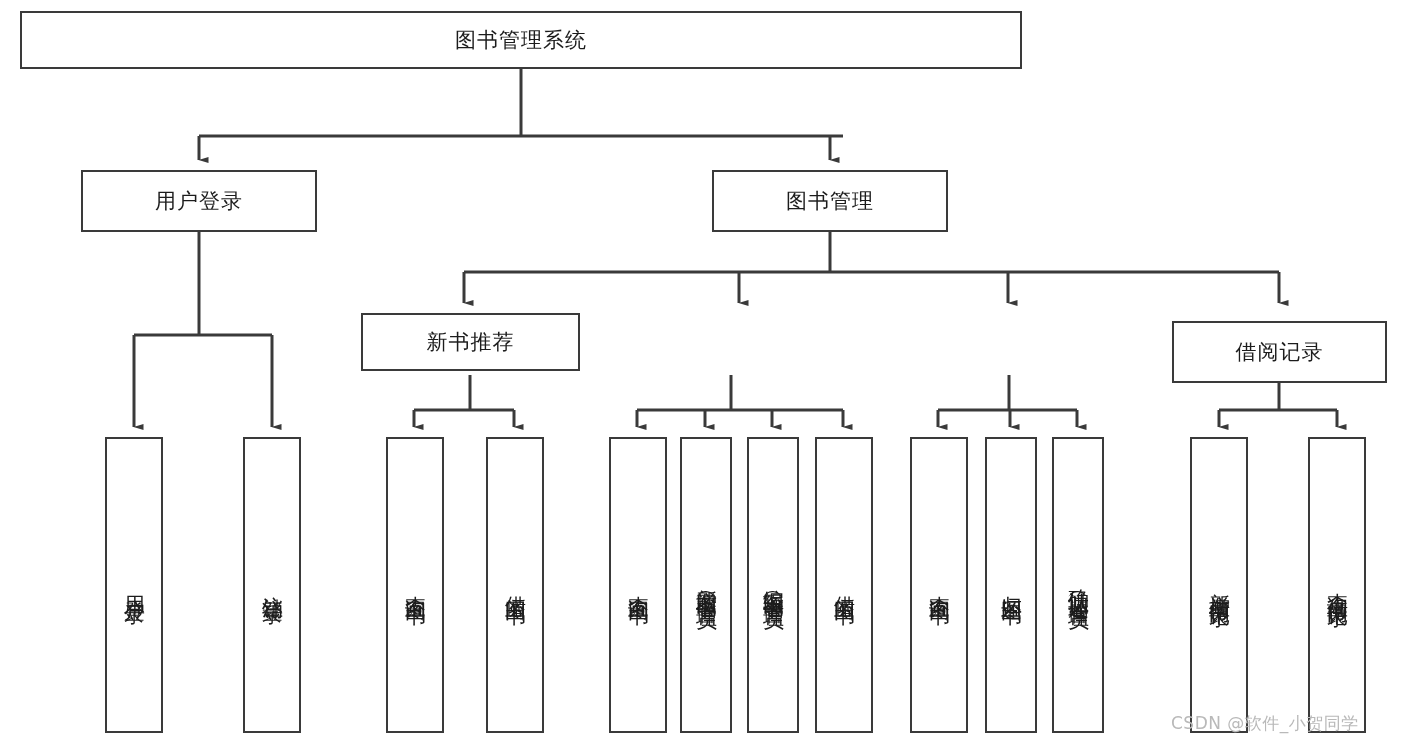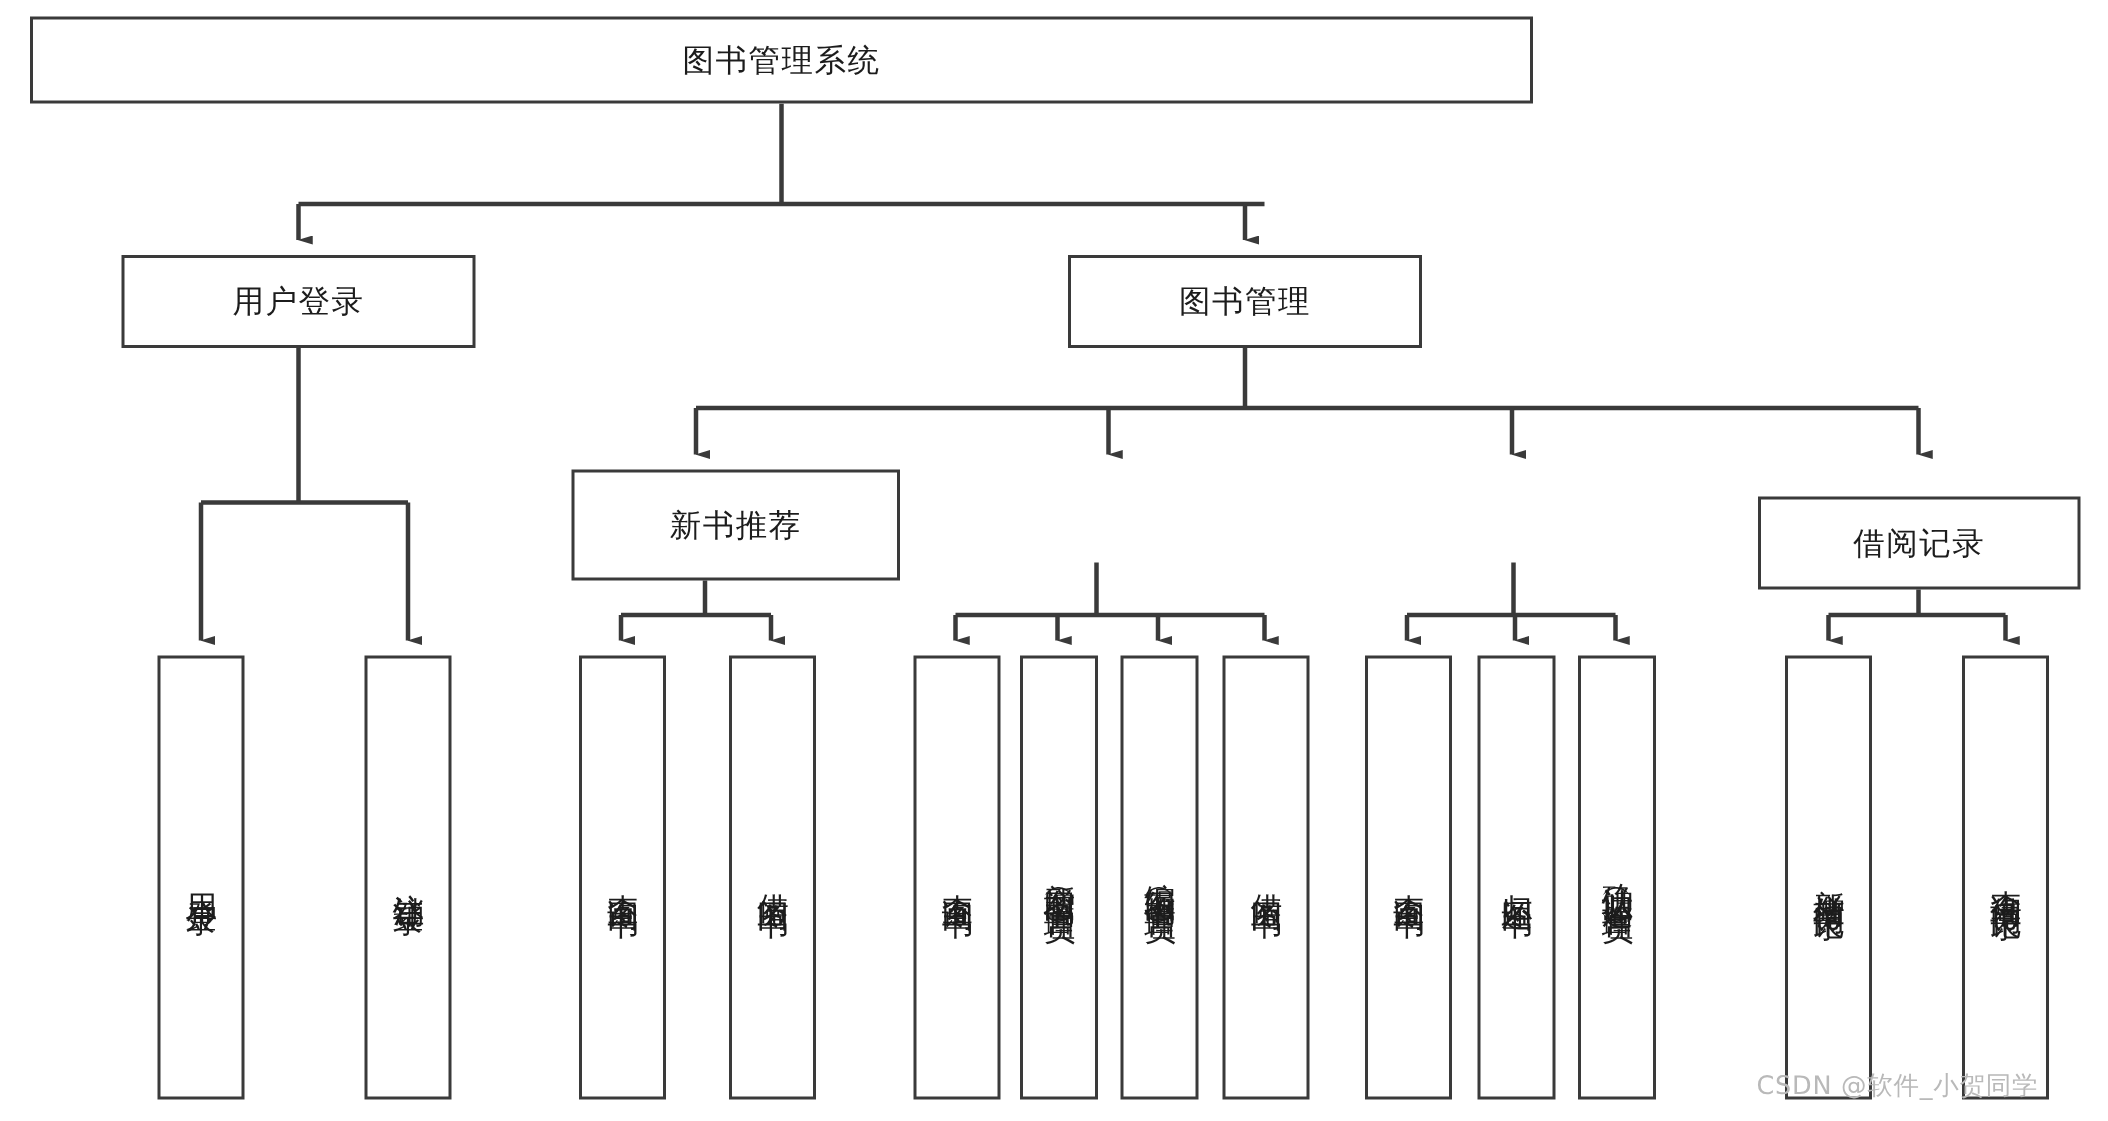--- a/index.html
+++ b/index.html
@@ -136,24 +136,24 @@
     <span class="node-label-h">图书管理系统</span>
   </div>
 
   <div class="node-box horizontal" style="left: 81px; top: 170px; width: 236px; height: 62px;">
     <span class="node-label-h">用户登录</span>
   </div>
   <div class="node-box horizontal" style="left: 712px; top: 170px; width: 236px; height: 62px;">
     <span class="node-label-h">图书管理</span>
   </div>
 
-  <div class="node-box horizontal" style="left: 381px; top: 313px; width: 219px; height: 74px;">
+  <div class="node-box horizontal" style="left: 361px; top: 313px; width: 219px; height: 58px;">
     <span class="node-label-h">新书推荐</span>
   </div>
-  <div class="node-box horizontal" style="left: 1172px; top: 331px; width: 215px; height: 62px;">
+  <div class="node-box horizontal" style="left: 1172px; top: 321px; width: 215px; height: 62px;">
     <span class="node-label-h">借阅记录</span>
   </div>
 
   <div class="node-box vertical" style="left: 105px; top: 437px; width: 58px; height: 296px;">
     <span class="node-label-v">用户登录</span>
   </div>
   <div class="node-box vertical" style="left: 243px; top: 437px; width: 58px; height: 296px;">
     <span class="node-label-v">注销登录</span>
   </div>
   <div class="node-box vertical" style="left: 386px; top: 437px; width: 58px; height: 296px;">

